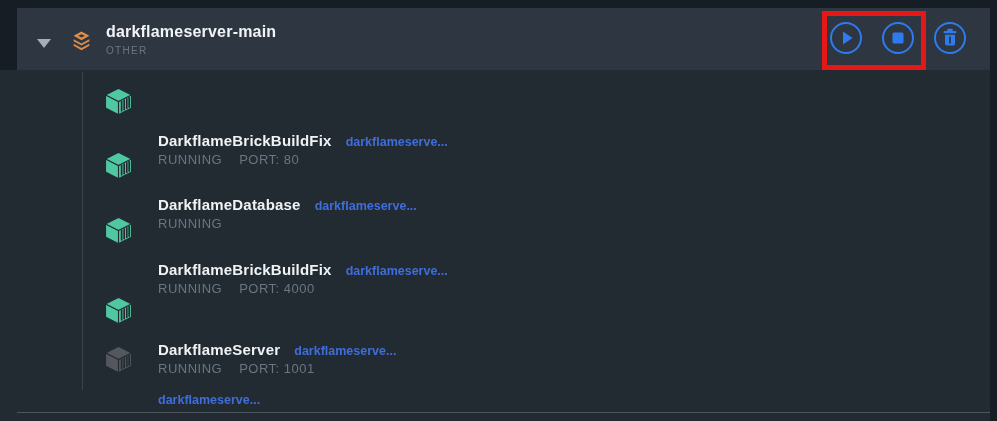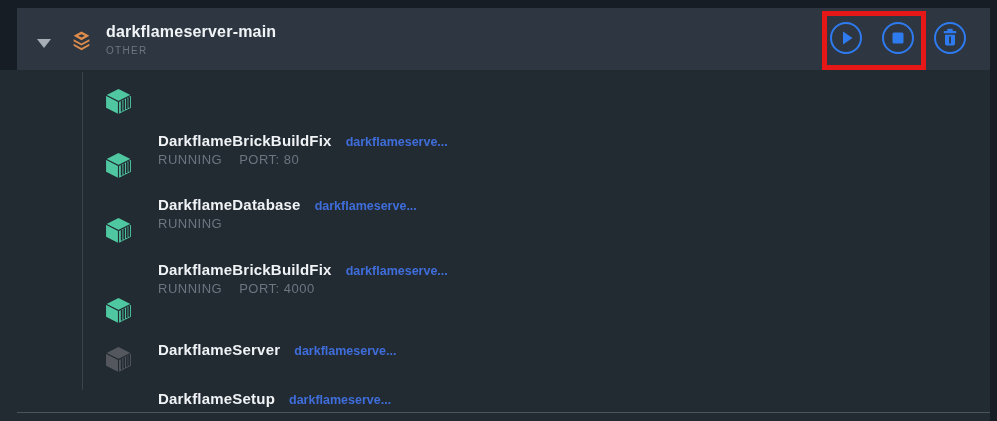--- a/index.html
+++ b/index.html
@@ -170,39 +170,41 @@
           <line x1="19.5" y1="11" x2="19.5" y2="21.5"></line>
         <line x1="22" y1="9.8" x2="22" y2="20.2"></line>
           <line x1="24.3" y1="8.6" x2="24.3" y2="19"></line>
       </g>
     </svg>
     <div class="rtext">
       <div class="rline1">
         <span class="rname">DarkflameServer</span>
         <a class="rlink">darkflameserve...</a>
       </div>
+      <div class="rline2">
+        <span class="rstatus">RUNNING</span><span class="rport">PORT: 1001</span>
+      </div>
     </div>
   </div>
 
   <div class="row" style="top:345px">
     <svg class="cube exited" width="29" height="27" viewBox="0 0 28 26">
       <polygon class="face" points="14,1 26,7 14,13 2,7"></polygon>
       <polygon class="face" points="2,7 14,13 14,25 2,19"></polygon>
       <polygon class="face" points="26,7 14,13 14,25 26,19"></polygon>
       <polyline points="2,7 14,13 26,7" fill="none" stroke="#222a32" stroke-width="1.1"></polyline>
       <line x1="14" y1="13" x2="14" y2="25" stroke="#222a32" stroke-width="1.1"></line>
       <g stroke="#222a32" stroke-width="1.6">
         <line x1="17" y1="12.3" x2="17" y2="22.7"></line>
           <line x1="19.5" y1="11" x2="19.5" y2="21.5"></line>
         <line x1="22" y1="9.8" x2="22" y2="20.2"></line>
           <line x1="24.3" y1="8.6" x2="24.3" y2="19"></line>
       </g>
     </svg>
     <div class="rtext">
       <div class="rline1">
-        <span class="rname">DarkflameSetup</span>
         <a class="rlink">darkflameserve...</a>
       </div>
     </div>
   </div>
 
   <div class="divider"></div>
 </div>
 
 </body></html>

